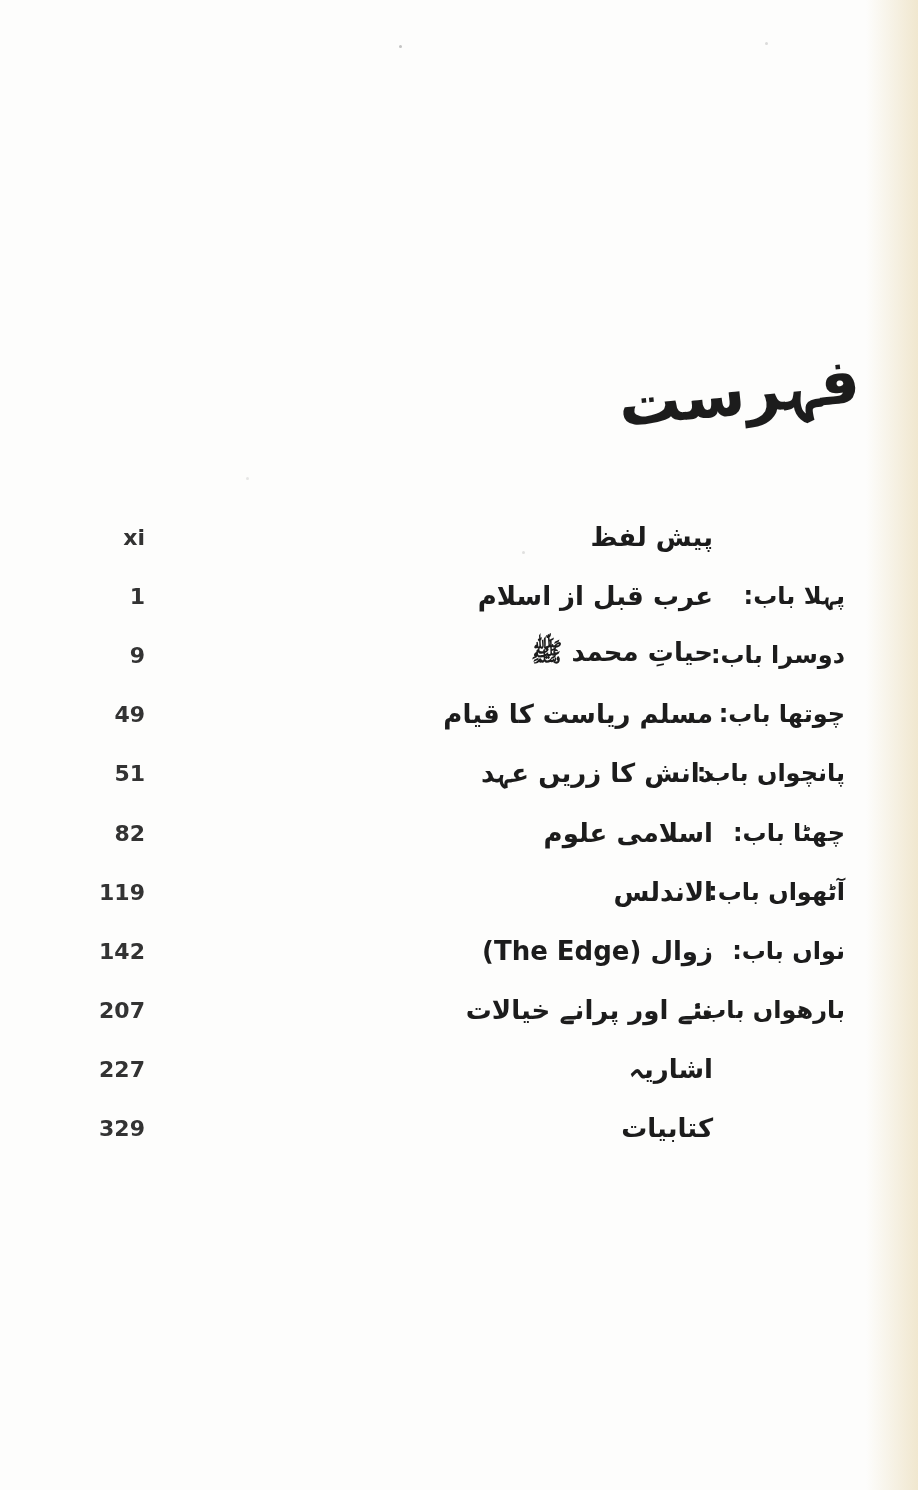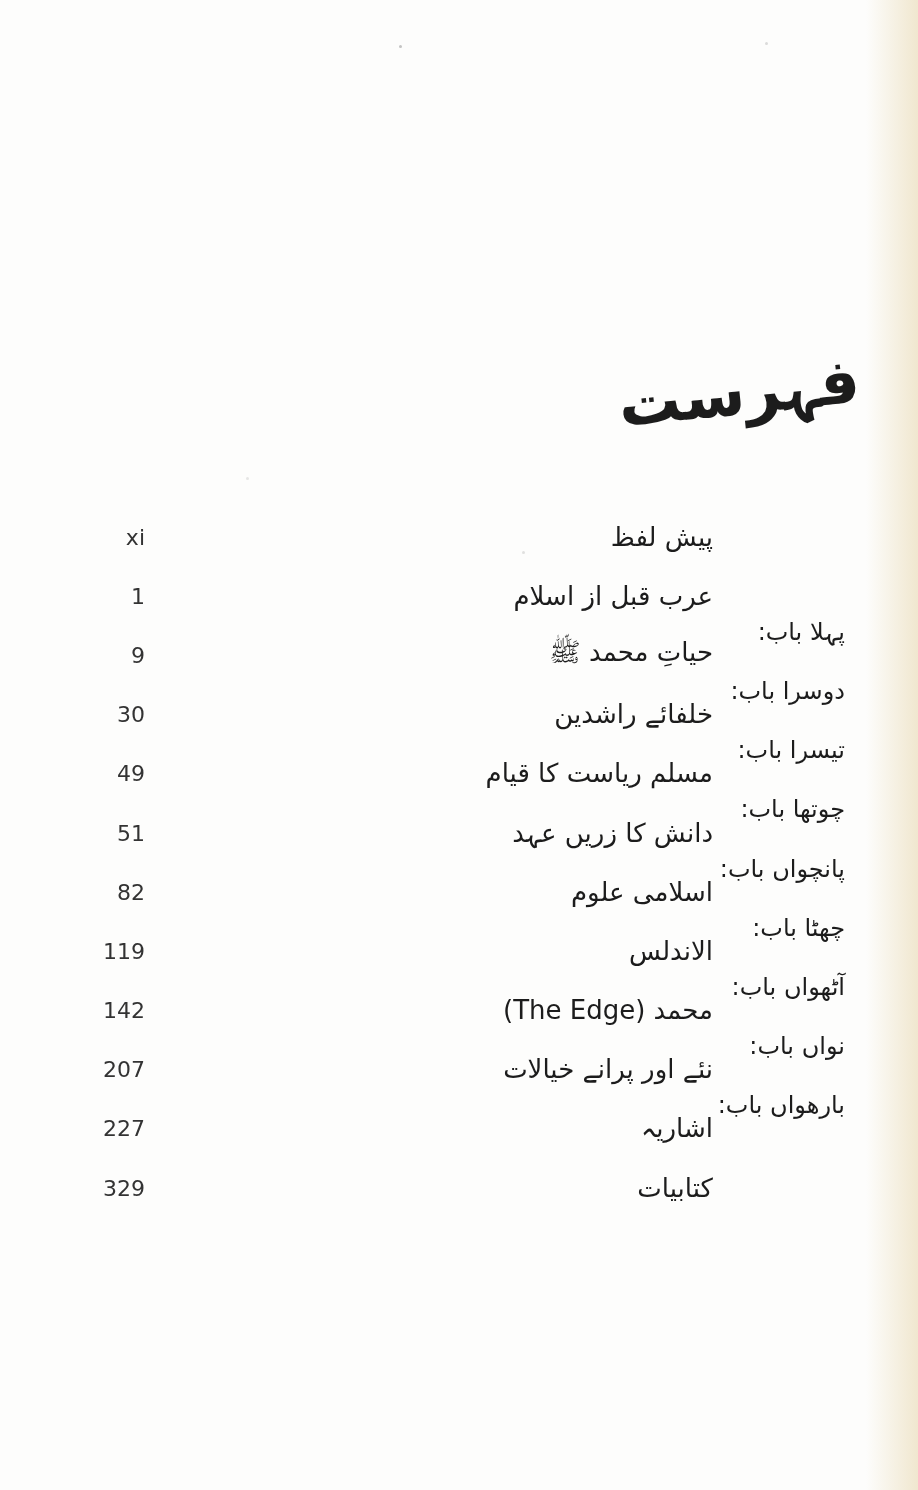--- a/index.html
+++ b/index.html
@@ -49,20 +49,21 @@
   .toc {
     position: absolute;
     top: 507px;
     left: 0;
     width: 100%;
   }
   .row {
     position: relative;
     height: 59.2px;
     width: 100%;
+    font-weight: bold;
   }
   .row .num {
     position: absolute;
     left: 0;
     top: 50%;
     transform: translateY(-50%);
     width: 145px;
     text-align: right;
     font-size: 22px;
     color: var(--number-ink);
@@ -80,21 +81,20 @@
   }
   .row .chapter-label {
     position: absolute;
     right: 73px;
     top: 50%;
     transform: translateY(-50%);
     direction: rtl;
     font-size: 24px;
     color: var(--ink);
     white-space: nowrap;
-    margin-top: 36px;
   }
   
   .speck {
     position: absolute;
     width: 3px; height: 3px;
     border-radius: 50%;
     background: rgba(90,90,90,0.35);
   }
   .speck.s1 { left: 399px; top: 45px; }
   .speck.s2 { left: 765px; top: 42px; opacity: .6; }
@@ -126,25 +126,20 @@
     <span class="entry-title">عرب قبل از اسلام</span>
     <span class="chapter-label">پہلا باب:</span>
   </div>
 
   <div class="row">
     <span class="num">9</span>
     <span class="entry-title">حیاتِ محمد ﷺ</span>
     <span class="chapter-label">دوسرا باب:</span>
   </div>
 
-  <div class="row">
-    <span class="num">30</span>
-    <span class="entry-title">خلفائے راشدین</span>
-    <span class="chapter-label">تیسرا باب:</span>
-  </div>
 
   <div class="row">
     <span class="num">49</span>
     <span class="entry-title">مسلم ریاست کا قیام</span>
     <span class="chapter-label">چوتھا باب:</span>
   </div>
 
   <div class="row">
     <span class="num">51</span>
     <span class="entry-title">دانش کا زریں عہد</span>
@@ -159,21 +154,21 @@
 
 
   <div class="row">
     <span class="num">119</span>
     <span class="entry-title">الاندلس</span>
     <span class="chapter-label">آٹھواں باب:</span>
   </div>
 
   <div class="row">
     <span class="num">142</span>
-    <span class="entry-title">محمد (The Edge)</span>
+    <span class="entry-title">زوال (The Edge)</span>
     <span class="chapter-label">نواں باب:</span>
   </div>
 
 
 
   <div class="row">
     <span class="num">207</span>
     <span class="entry-title">نئے اور پرانے خیالات</span>
     <span class="chapter-label">بارھواں باب:</span>
   </div>

